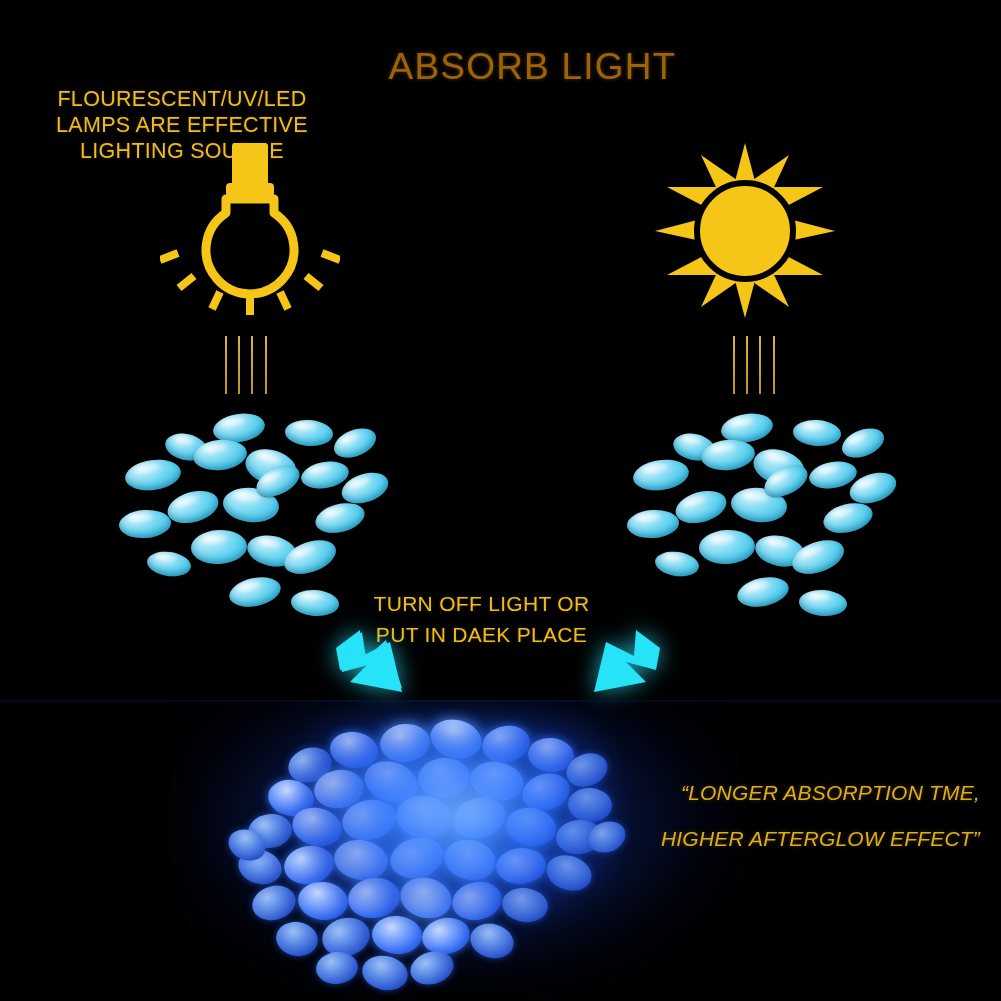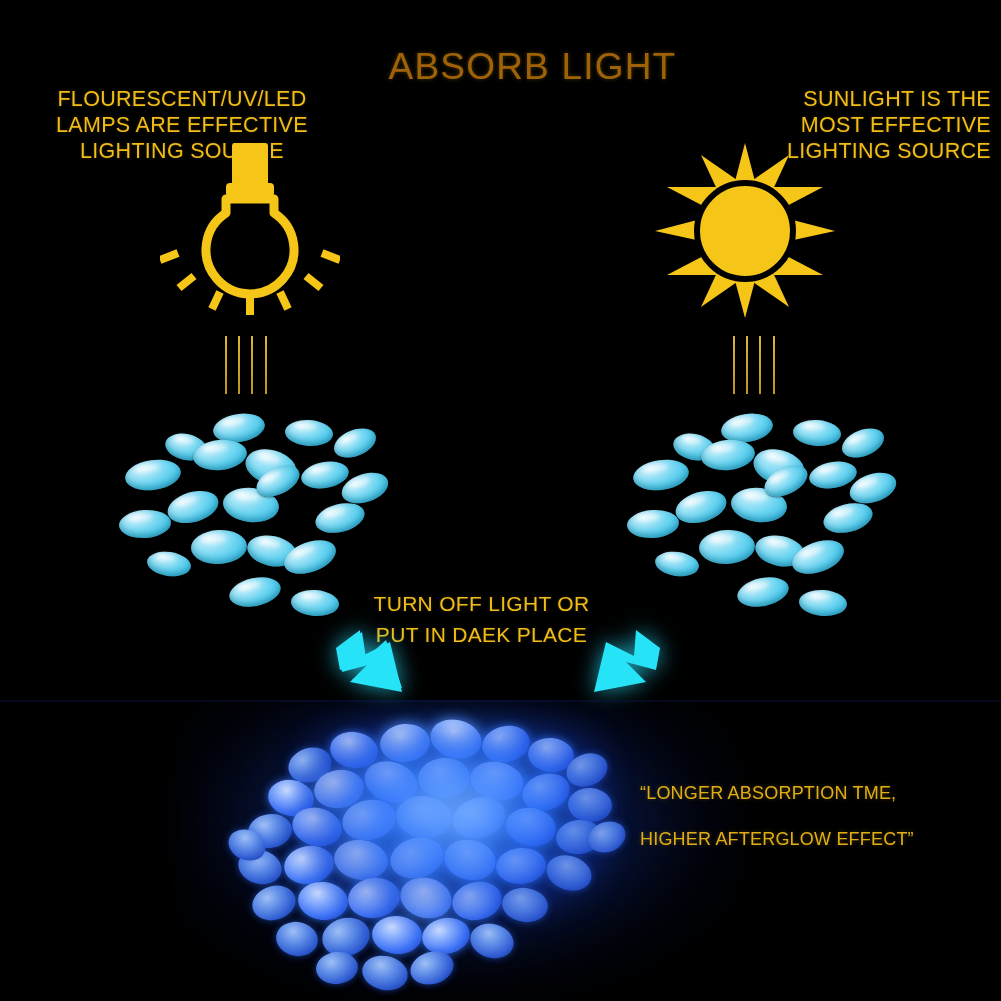--- a/index.html
+++ b/index.html
@@ -20,23 +20,23 @@
     text-shadow:0 0 3px rgba(240,188,24,.22);
   }
   .cap-left{left:32px;top:86px;width:300px;text-align:center;}
   .cap-right{right:10px;top:86px;width:300px;text-align:right;}
   .cap-mid{
     position:absolute;left:0;top:588px;width:963px;text-align:center;
     color:#f0bc18;font-size:21px;line-height:31px;letter-spacing:.3px;
     white-space:pre-line;text-shadow:0 0 3px rgba(240,188,24,.22);
   }
   .cap-quote{
-    position:absolute;left:640px;top:770px;width:340px;text-align:left;
-    color:#e0ae14;font-size:18px;line-height:46px;letter-spacing:.2px;
-    white-space:pre-line;text-shadow:0 0 4px rgba(224,174,20,.3);
+    position:absolute;left:640px;top:770px;width:340px;text-align:right;
+    color:#e0ae14;font-size:21px;line-height:46px;letter-spacing:.2px;
+    white-space:pre-line;text-shadow:0 0 4px rgba(224,174,20,.3);font-style:italic;
   }
 
   
   .icon-bulb{position:absolute;left:160px;top:143px;width:180px;height:175px;}
   .icon-sun{position:absolute;left:655px;top:143px;width:180px;height:175px;}
 
   
   .rays{position:absolute;width:42px;height:58px;}
   .rays span{position:absolute;top:0;width:1.6px;height:58px;
     background:linear-gradient(180deg,#e8bf3a,#c79d1e);opacity:.95;}
@@ -101,23 +101,20 @@
 <body>
 
 <div id="stage">
 
   <div class="title">ABSORB LIGHT</div>
 
   <div class="caption cap-left">FLOURESCENT/UV/LED
 LAMPS ARE EFFECTIVE
 LIGHTING SOURCE</div>
 
-  <div class="caption cap-right">SUNLIGHT IS THE
-MOST EFFECTIVE
-LIGHTING SOURCE</div>
 
   <div class="icon-bulb">
     <svg viewBox="0 0 180 175" width="180" height="175" aria-hidden="true">
       <g fill="#f5c518">
         <rect x="72" y="0" width="36" height="42" rx="3"></rect>
         <rect x="66" y="40" width="48" height="14" rx="4"></rect>
       </g>
       <path d="M66 56 h48 v14 a44 44 0 1 1 -48 0 z" fill="none" stroke="#f5c518" stroke-width="9" stroke-linejoin="round"></path>
       <g stroke="#f5c518" stroke-width="8" stroke-linecap="butt">
         <line x1="90" y1="154" x2="90" y2="172"></line>

